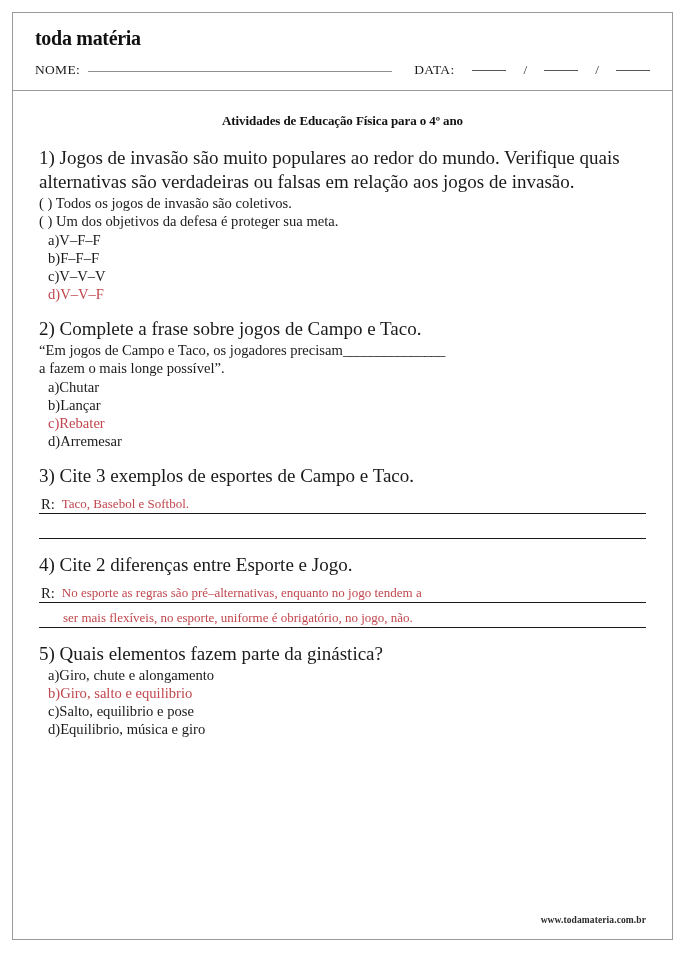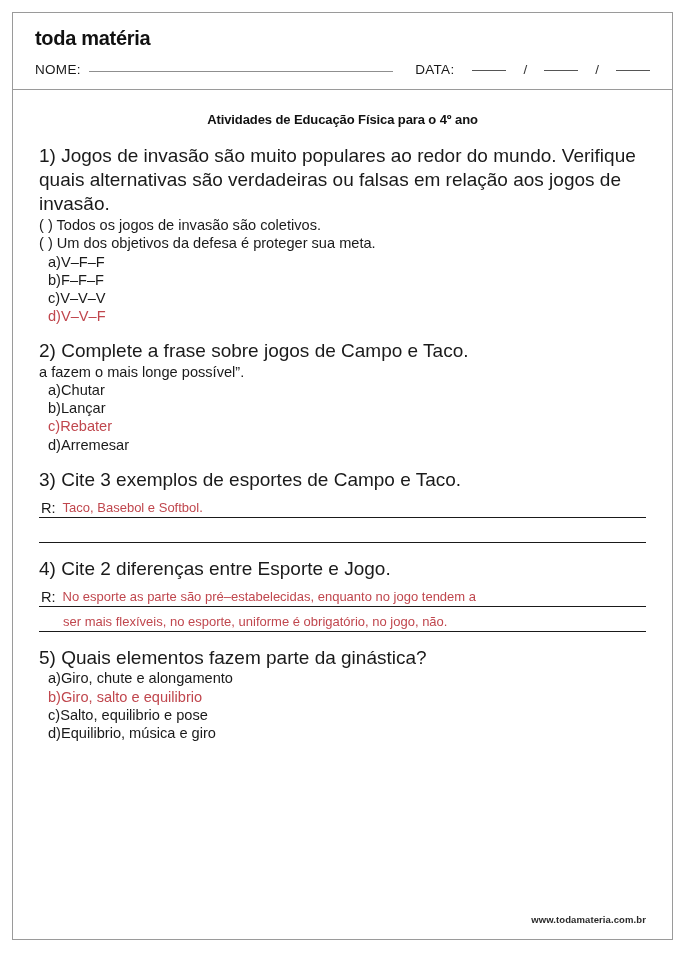--- a/index.html
+++ b/index.html
@@ -1,15 +1,15 @@
 <!DOCTYPE html>
 <html><head>
 <meta charset="utf-8">
 <style>
-  * { box-sizing: border-box; }
+  * { box-sizing: border-box; font-family: Liberation Serif, serif; }
   html, body {
     margin: 0;
     padding: 0;
     background: #ffffff;
   }
   body {
     width: 685px;
     height: 967px;
     font-family: "Liberation Sans", sans-serif;
     color: #1a1a1a;
@@ -186,20 +186,21 @@
       <div class="q-sub">(  ) Todos os jogos de invasão são coletivos.</div>
       <div class="q-sub">(  ) Um dos objetivos da defesa é proteger sua meta.</div>
       <div class="opt">a)V–F–F</div>
       <div class="opt">b)F–F–F</div>
       <div class="opt">c)V–V–V</div>
       <div class="opt answer">d)V–V–F</div>
     </div>
 
     <div class="question">
       <div class="q-text">2) Complete a frase sobre jogos de Campo e Taco.</div>
+      <div class="q-sub"><span>“Em jogos de Campo e Taco, os jogadores precisam</span><span class="blank-line">_______________</span></div>
       <div class="q-sub">a fazem o mais longe possível”.</div>
       <div class="opt">a)Chutar</div>
       <div class="opt">b)Lançar</div>
       <div class="opt answer">c)Rebater</div>
       <div class="opt">d)Arremesar</div>
     </div>
 
     <div class="question">
       <div class="q-text">3) Cite 3 exemplos de esportes de Campo e Taco.</div>
       <div class="ans-block">
@@ -211,21 +212,21 @@
           <span class="ans-text"></span>
         </div>
       </div>
     </div>
 
     <div class="question">
       <div class="q-text">4) Cite 2 diferenças entre Esporte e Jogo.</div>
       <div class="ans-block">
         <div class="ans-line">
           <span class="r-label">R:</span>
-          <span class="ans-text">No esporte as parte são pré–estabelecidas, enquanto no jogo tendem a</span>
+          <span class="ans-text">No esporte as regras são pré–alternativas, enquanto no jogo tendem a</span>
         </div>
         <div class="ans-line">
           <span class="ans-text indent">ser mais flexíveis, no esporte, uniforme é obrigatório, no jogo, não.</span>
         </div>
       </div>
     </div>
 
     <div class="question">
       <div class="q-text">5) Quais elementos fazem parte da ginástica?</div>
       <div class="opt">a)Giro, chute e alongamento</div>

